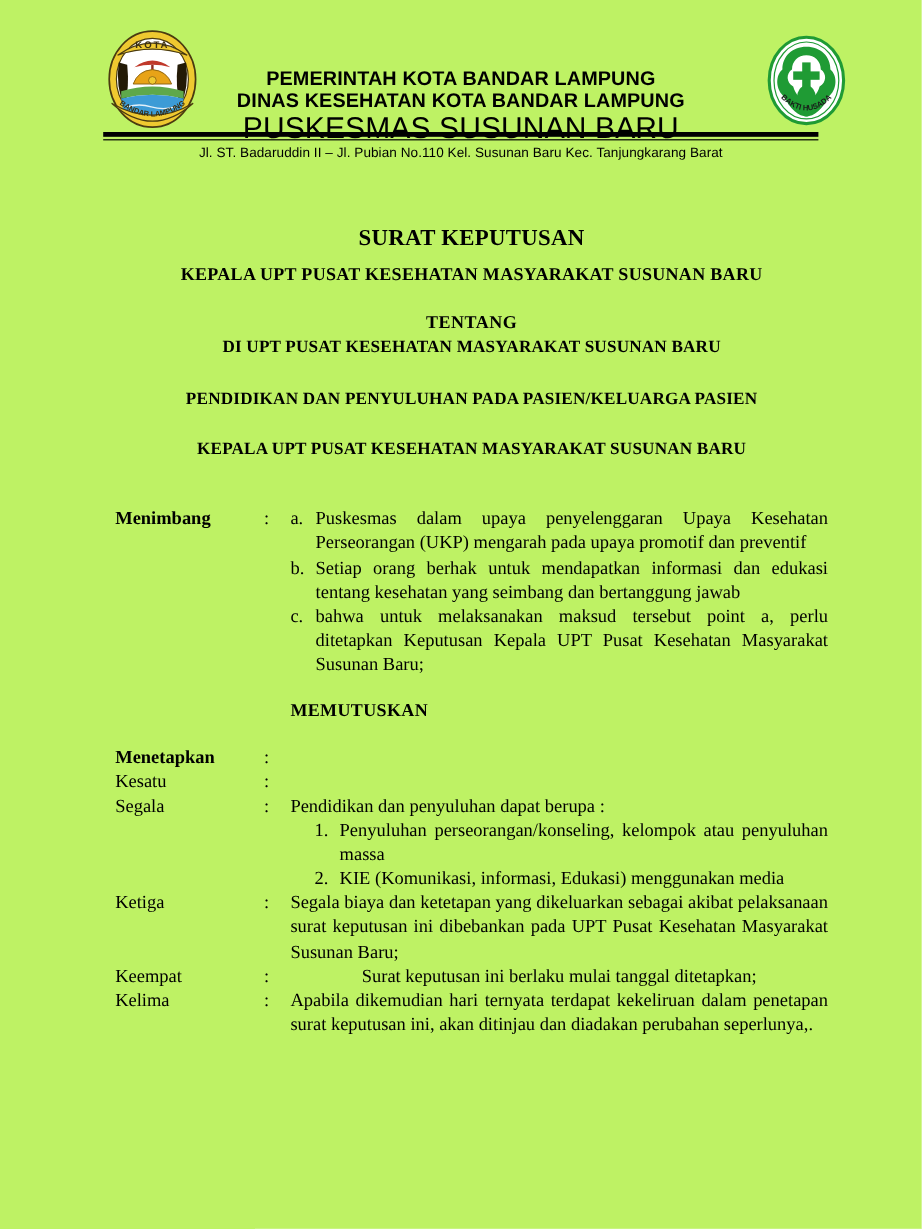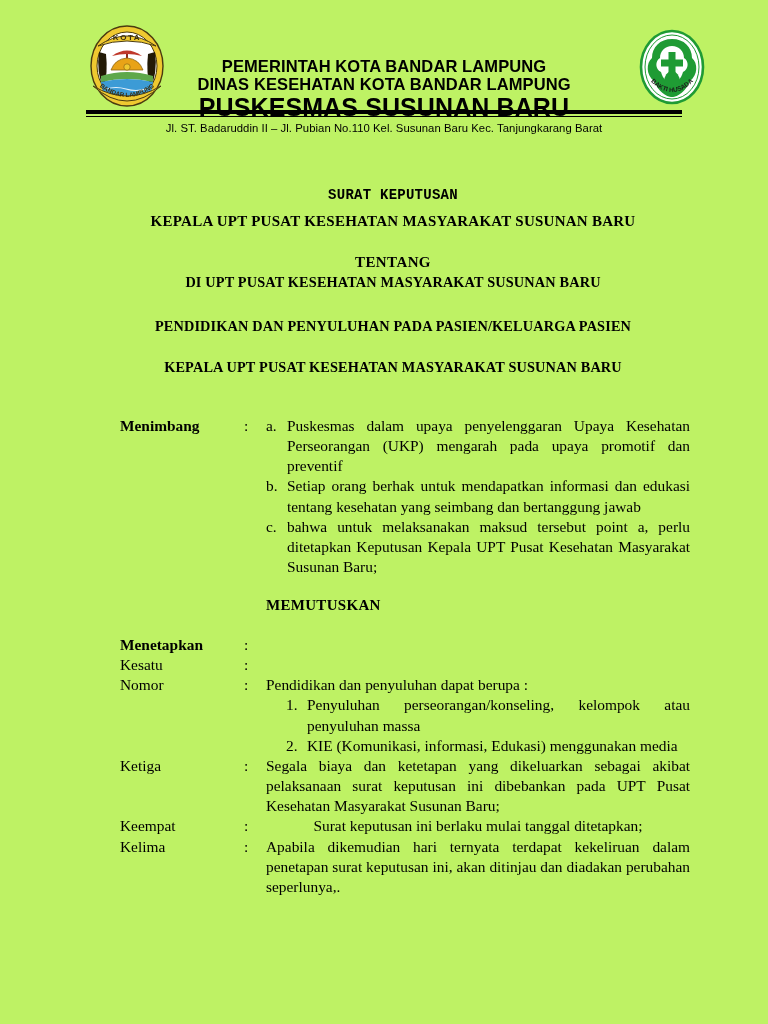--- a/index.html
+++ b/index.html
@@ -46,21 +46,21 @@
 
   .lh-line2 {
     font-size: 16.5px;
     font-weight: bold;
     letter-spacing: 0.1px;
     margin-top: 1px;
   }
 
   .lh-line3 {
     font-size: 25px;
-    font-weight: bold;
+    font-weight: normal;
     letter-spacing: 0.1px;
     margin-top: 1px;
   }
 
   .lh-address {
     font-size: 11.3px;
     font-weight: normal;
     letter-spacing: 0.05px;
     margin-top: 3px;
     font-family: "Liberation Sans", "DejaVu Sans", sans-serif;
@@ -109,21 +109,21 @@
     padding-top: 68px;
   }
 
   .t-line {
     font-weight: bold;
     font-size: 15px;
     letter-spacing: 0.25px;
     line-height: 1.5;
   }
 
-  .t-sk { font-size: 14px; font-family: Liberation Mono, monospace; }
+  .t-sk { font-size: 19px; }
   .t-kepala { font-size: 15px; margin-top: 4px; }
 
   .t-nomor {
     font-weight: normal;
     font-size: 15px;
     margin-top: 29px;
     letter-spacing: 0.1px;
   }
 
   .t-tentang {
@@ -146,21 +146,20 @@
     font-weight: bold;
     font-size: 14.3px;
     letter-spacing: 0.15px;
   }
 
   
   .clauses {
     margin-top: 40px;
     font-size: 15.4px;
     line-height: 1.31;
-    margin-left: 24px;
   }
 
   .row {
     display: flex;
     align-items: flex-start;
   }
 
   .row-label {
     width: 124px;
     flex: 0 0 124px;
@@ -337,21 +336,21 @@
         <div class="row-colon">:</div>
         <div class="row-content"></div>
       </div>
 
       <div class="row">
         <div class="row-label">Kesatu</div>
         <div class="row-colon">:</div>
       </div>
 
       <div class="row">
-        <div class="row-label">Nomor</div>
+        <div class="row-label">Segala</div>
         <div class="row-colon">:</div>
         <div class="row-content">
           <div>Pendidikan dan penyuluhan dapat berupa :</div>
           <ul class="sublist sublist-indent">
             <li>
               <span class="marker">1.</span>
               <span class="txt">Penyuluhan perseorangan/konseling, kelompok atau penyuluhan massa</span>
             </li>
             <li>
               <span class="marker">2.</span>

